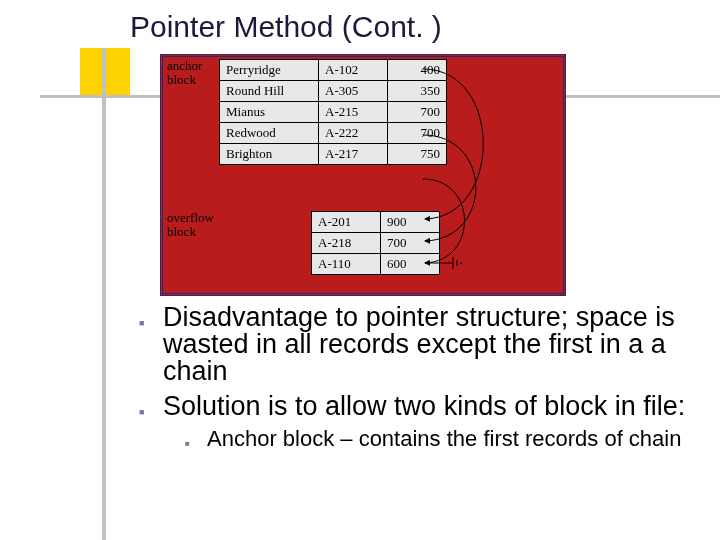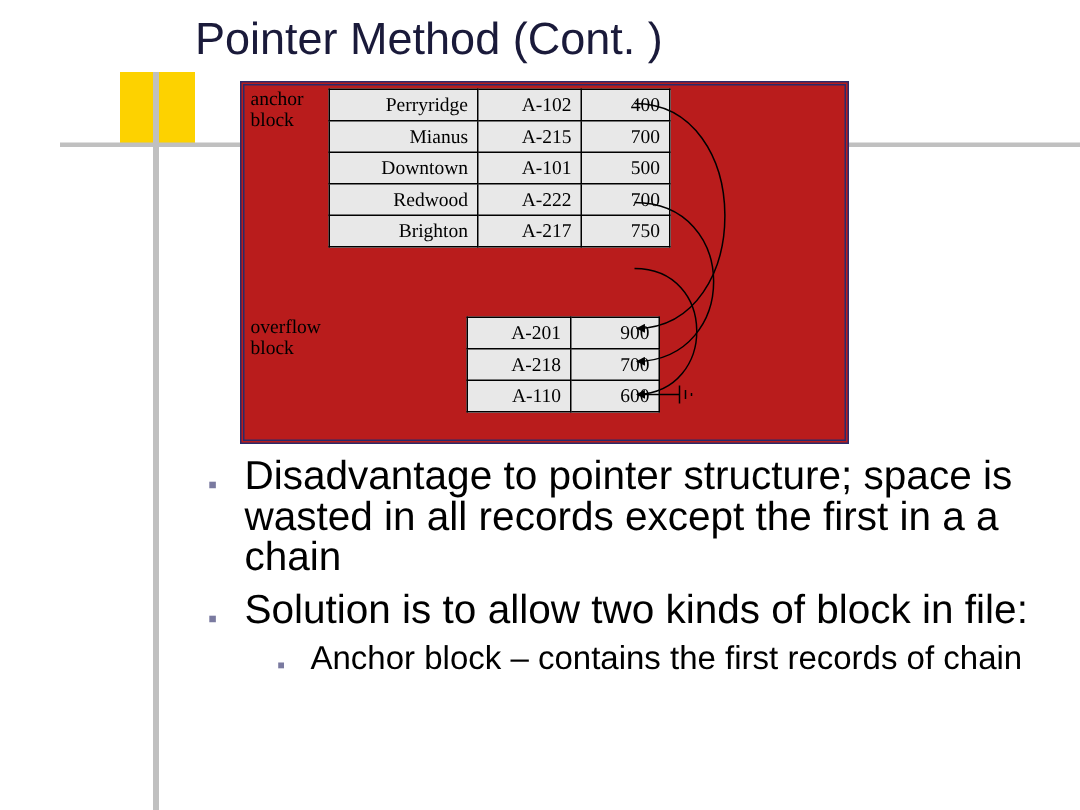--- a/index.html
+++ b/index.html
@@ -83,21 +83,21 @@
   }
   table.recs {
     position: absolute;
     border-collapse: collapse;
     background: #e8e8e8;
   }
   table.recs td {
     border: 1px solid #000;
     padding: 2px 6px;
     font-size: 13px;
-    text-align: right;
+    text-align: left;
     background: #e8e8e8;
     line-height: 16px;
   }
   table.anchor {
     left: 56px;
     top: 2px;
   }
   table.anchor td.c1 { width: 86px; }
   table.anchor td.c2 { width: 56px; }
   table.anchor td.c3 { width: 46px; text-align: right;}
@@ -184,28 +184,28 @@
       <div class="label-overflow">overflow block</div>
 
       <table class="recs anchor">
         <tbody>
             <tr>
               <td class="c1">Perryridge</td>
               <td class="c2">A-102</td>
               <td class="c3">400</td>
             </tr>
         <tr>
+              <td class="c1">Round Hill</td>
+              <td class="c2">A-305</td>
+              <td class="c3">350</td>
+            </tr>
+        <tr>
               <td class="c1">Mianus</td>
               <td class="c2">A-215</td>
               <td class="c3">700</td>
-            </tr>
-        <tr>
-              <td class="c1">Downtown</td>
-              <td class="c2">A-101</td>
-              <td class="c3">500</td>
             </tr>
         <tr>
               <td class="c1">Redwood</td>
               <td class="c2">A-222</td>
               <td class="c3">700</td>
             </tr>
         <tr>
               <td class="c1">Brighton</td>
               <td class="c2">A-217</td>
               <td class="c3">750</td>

